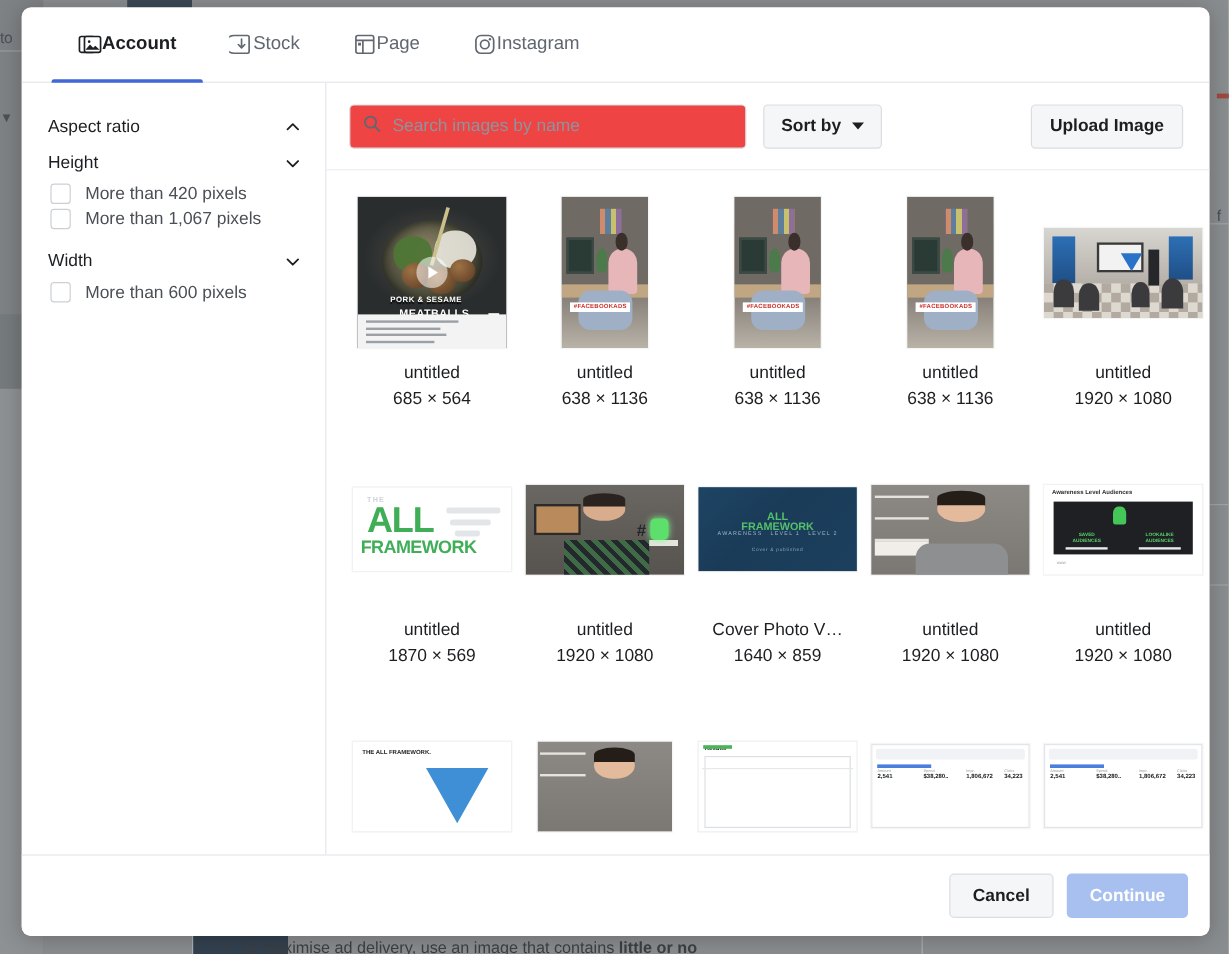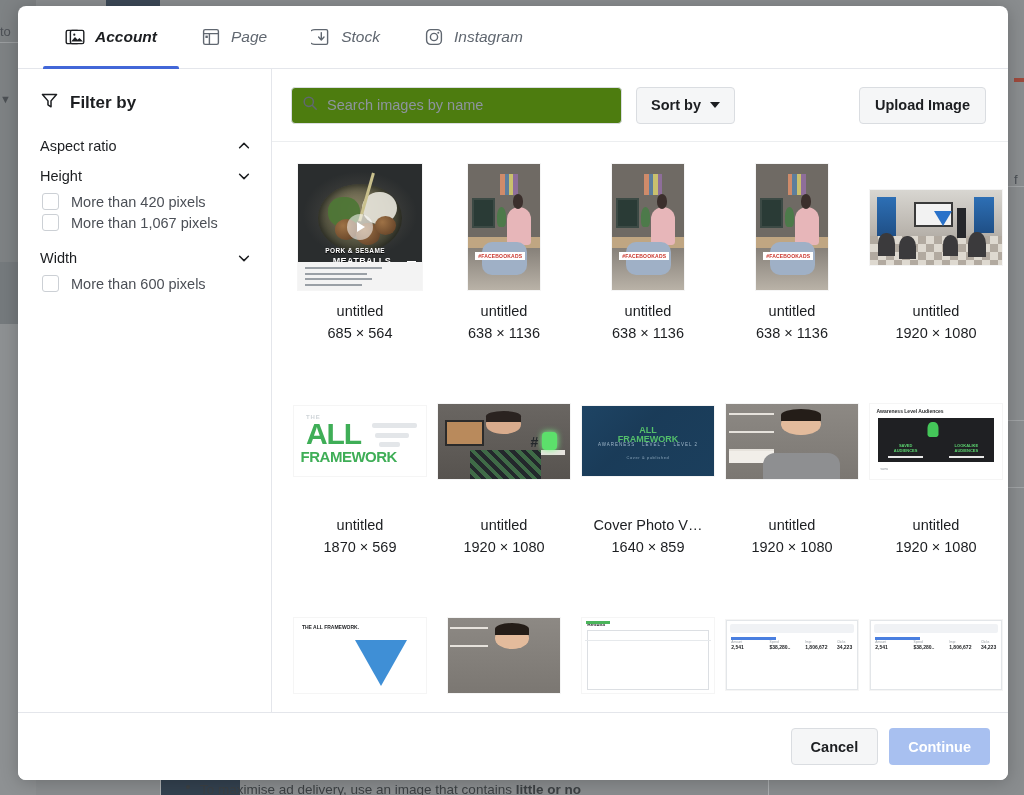--- a/index.html
+++ b/index.html
@@ -122,24 +122,24 @@
   .close-btn svg { display: block; }
 
   
   .tabs {
     height: 63px; flex: 0 0 63px;
     display: flex; align-items: stretch;
     padding-left: 25px;
     border-bottom: 1px solid #e4e6eb;
   }
   .tab {
-    display: flex; align-items: center; gap: 10px;
+    display: flex; align-items: center; 
     padding: 0 22px;
     color: #606770; font-size: 15.5px;
-    cursor: pointer; position: relative; font-style: italic;
+    cursor: pointer; position: relative;
   }
   .tab .tab-label { white-space: nowrap; }
   .tab.active { color: #1c1e21; font-weight: 700; }
   .tab.active::after {
     content: ""; position: absolute;
     left: 0; right: 0; bottom: -1px; height: 3px;
     background: #4267d8; border-radius: 2px 2px 0 0;
   }
   .tab-icon { display: flex; align-items: center; }
 
@@ -182,21 +182,21 @@
     height: 73px; flex: 0 0 73px;
     display: flex; align-items: center; gap: 14px;
     padding: 0 22px 0 19px;
     border-bottom: 1px solid #eceef0;
   }
   .search-box {
     width: 331px; height: 37px;
     display: flex; align-items: center; gap: 9px;
     border: 1px solid #dadde1; border-radius: 4px;
     padding: 0 10px;
-    background: #4d7c0f;
+    background: #ef4444;
   }
   .search-box input {
     border: 0; outline: 0; flex: 1; font-size: 14.5px;
     color: #1c1e21; background: transparent;
     font-family: "Liberation Sans", sans-serif;
   }
   .search-box input::placeholder { color: #8d949e; }
   .sortby-btn {
     height: 37px; display: flex; align-items: center; gap: 9px;
     padding: 0 14px;
@@ -498,63 +498,55 @@
           <circle cx="9.3" cy="7.7" r="1.1" fill="#1c1e21"></circle>
           <path d="M6.2 14.4 L10 10.1 L12.6 12.8 L14.4 11.1 L18 14.4 Z" fill="#1c1e21"></path>
         </svg>
       </span>
       <span class="tab-label">Account</span>
     </div>
 
     <div class="tab">
       <span class="tab-icon">
         <svg width="20" height="20" viewBox="0 0 20 20" aria-hidden="true">
+          <path d="M4 2.6 h11.2 a1.4 1.4 0 0 1 1.4 1.4 v12 a1.4 1.4 0 0 1 -1.4 1.4 H4" fill="none" stroke="#606770" stroke-width="1.4"></path>
+          <path d="M4 2.6 a1.4 1.4 0 0 0 0 14.8" fill="none" stroke="#606770" stroke-width="1.4"></path>
+          <path d="M10.3 5.6 v7.2 M7.6 10.1 L10.3 12.9 L13 10.1" fill="none" stroke="#606770" stroke-width="1.4" stroke-linecap="round" stroke-linejoin="round"></path>
+        </svg>
+      </span>
+      <span class="tab-label">Stock</span>
+    </div>
+
+    <div class="tab">
+      <span class="tab-icon">
+        <svg width="20" height="20" viewBox="0 0 20 20" aria-hidden="true">
           <rect x="2.6" y="2.6" width="14.8" height="14.8" rx="1.6" fill="none" stroke="#606770" stroke-width="1.4"></rect>
           <path d="M2.6 6.6 H17.4" stroke="#606770" stroke-width="1.4"></path>
           <path d="M8.4 6.6 V17.4" stroke="#606770" stroke-width="1.4"></path>
           <rect x="4.4" y="8.6" width="2.4" height="2.4" fill="#606770"></rect>
         </svg>
       </span>
       <span class="tab-label">Page</span>
-    </div>
-
-    <div class="tab">
-      <span class="tab-icon">
-        <svg width="20" height="20" viewBox="0 0 20 20" aria-hidden="true">
-          <path d="M4 2.6 h11.2 a1.4 1.4 0 0 1 1.4 1.4 v12 a1.4 1.4 0 0 1 -1.4 1.4 H4" fill="none" stroke="#606770" stroke-width="1.4"></path>
-          <path d="M4 2.6 a1.4 1.4 0 0 0 0 14.8" fill="none" stroke="#606770" stroke-width="1.4"></path>
-          <path d="M10.3 5.6 v7.2 M7.6 10.1 L10.3 12.9 L13 10.1" fill="none" stroke="#606770" stroke-width="1.4" stroke-linecap="round" stroke-linejoin="round"></path>
-        </svg>
-      </span>
-      <span class="tab-label">Stock</span>
     </div>
 
     <div class="tab">
       <span class="tab-icon">
         <svg width="20" height="20" viewBox="0 0 20 20" aria-hidden="true">
           <rect x="2.6" y="2.6" width="14.8" height="14.8" rx="4.2" fill="none" stroke="#606770" stroke-width="1.4"></rect>
           <circle cx="10" cy="10" r="3.6" fill="none" stroke="#606770" stroke-width="1.4"></circle>
           <circle cx="14.3" cy="5.7" r="1" fill="#606770"></circle>
         </svg>
       </span>
       <span class="tab-label">Instagram</span>
     </div>
   </div>
 
   <div class="modal-body">
 
     <div class="sidebar">
-      <div class="filter-head">
-        <span>
-          <svg width="19" height="19" viewBox="0 0 20 20" aria-hidden="true">
-            <path d="M2.6 3.6 H17.4 L11.6 10.4 V16.6 L8.4 14.6 V10.4 Z" fill="none" stroke="#1c1e21" stroke-width="1.6" stroke-linejoin="round"></path>
-          </svg>
-        </span>
-        <span>Filter by</span>
-      </div>
 
       <div class="filter-row">
         <span>Aspect ratio</span>
         <span class="chev">
           <svg width="14" height="14" viewBox="0 0 14 14" aria-hidden="true">
             <path d="M2.6 8.8 L7 4.4 L11.4 8.8" fill="none" stroke="#1c1e21" stroke-width="1.5" stroke-linecap="round" stroke-linejoin="round"></path>
           </svg>
         </span>
       </div>
 

